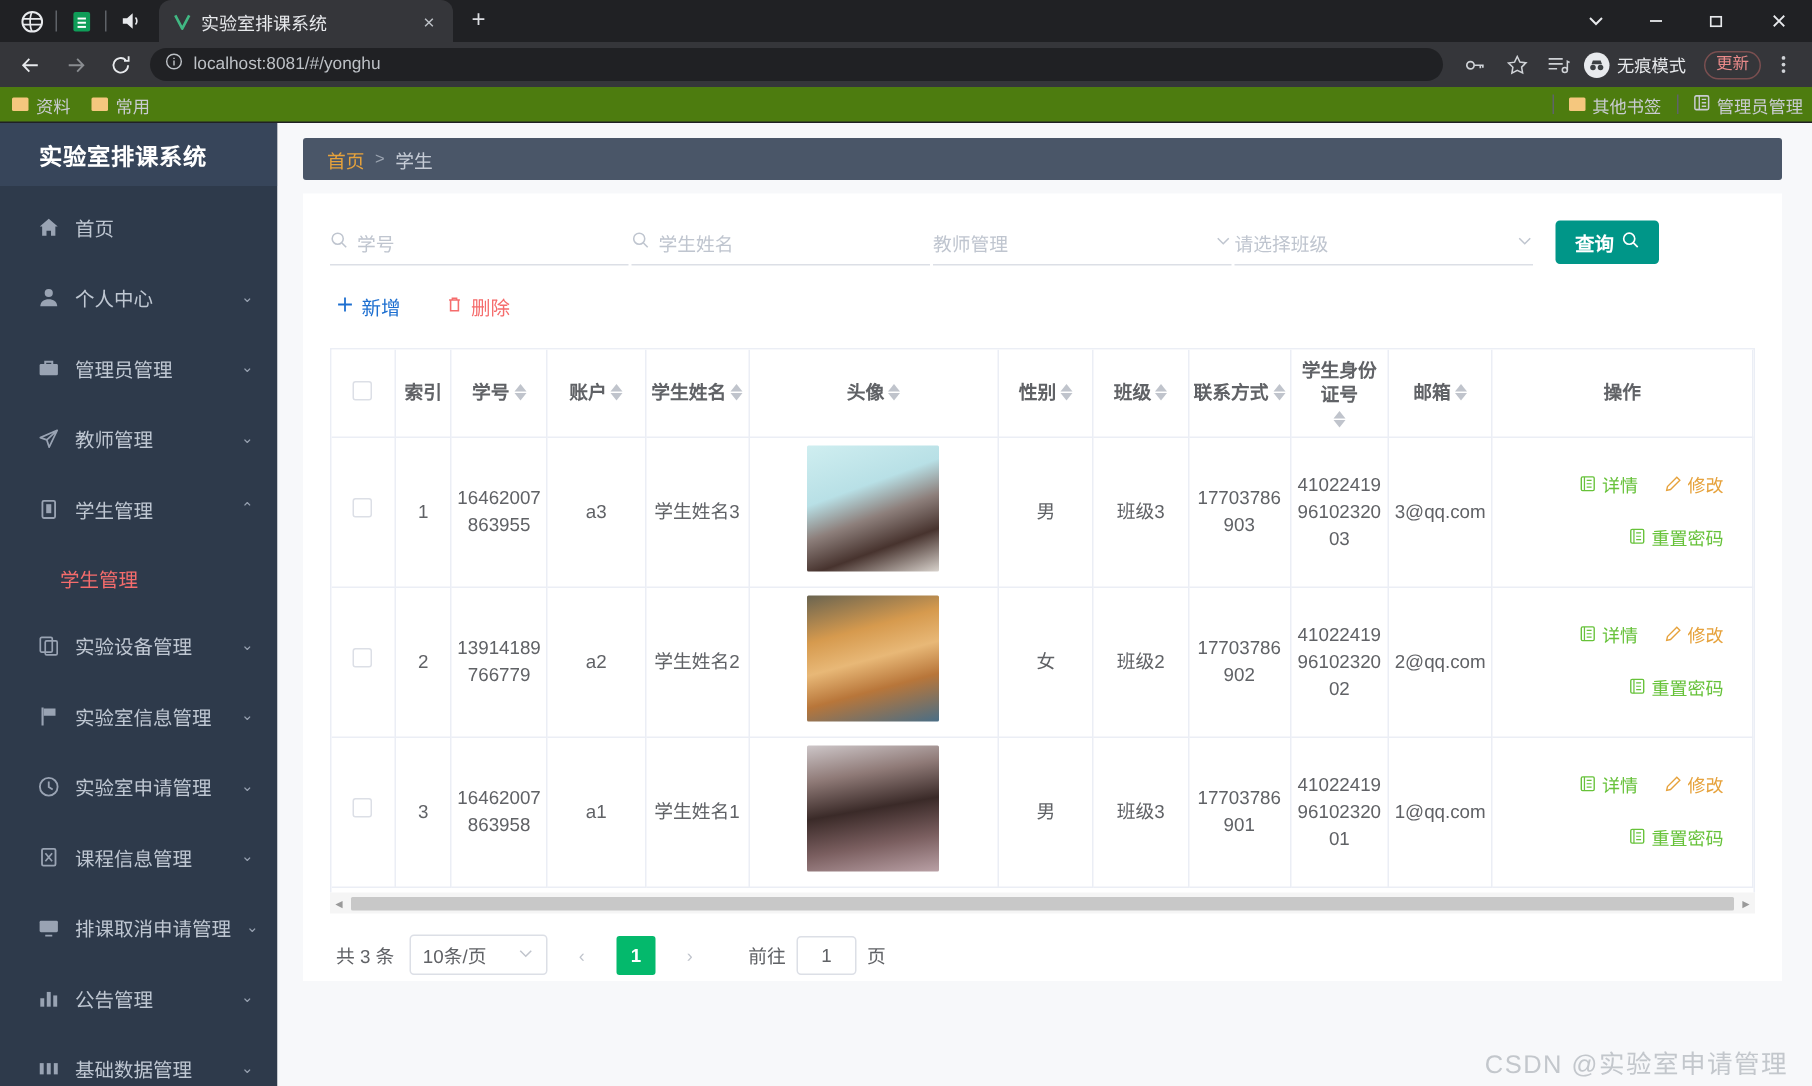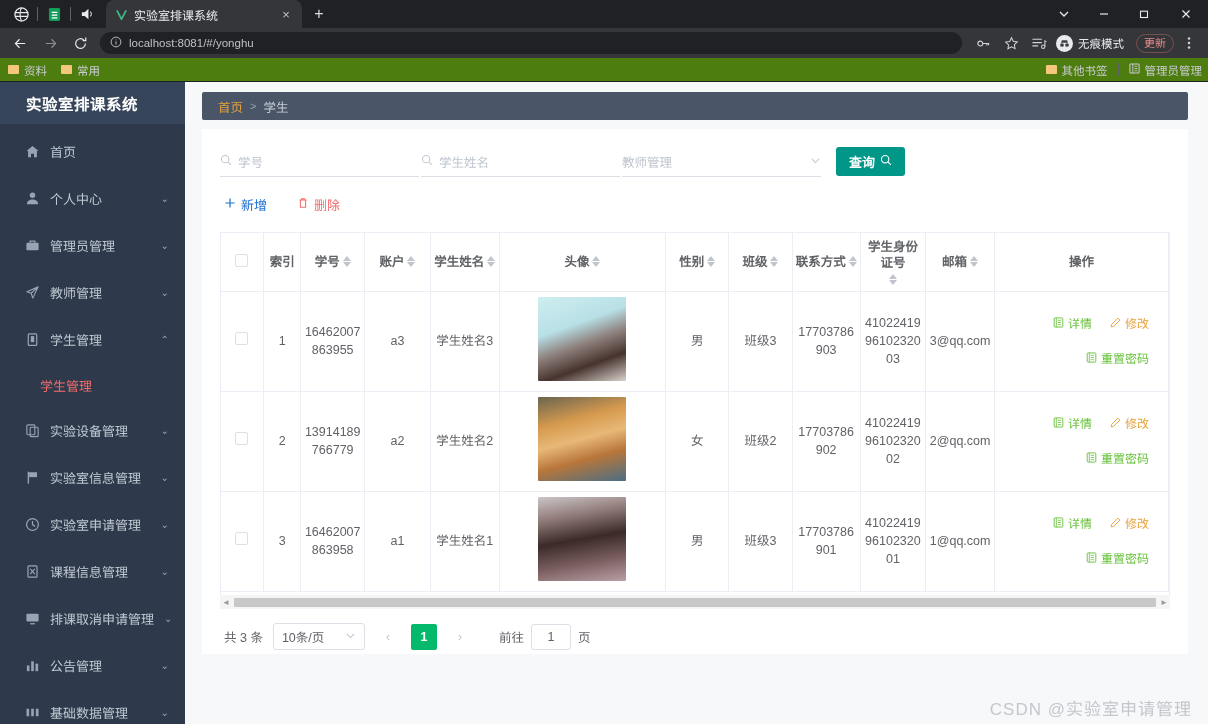--- a/index.html
+++ b/index.html
@@ -497,20 +497,30 @@
                       <circle cx="6" cy="6" r="4.3" fill="none" stroke="#bfc5cf" stroke-width="1.2"></circle>
                       <path d="M9.3 9.3L12.6 12.6" stroke="#bfc5cf" stroke-width="1.2"></path>
                     </svg>
                 </span>
                 <span class="ph">学生姓名</span>
               </div>
             </div>
             <div class="field sel">
               <div class="inner">
                 <span class="ph">教师管理</span>
+                <span>
+                  <svg width="11" height="11" viewBox="0 0 12 12">
+                      <path d="M2 4.2l4 4 4-4" stroke="#bfc5cf" stroke-width="1.1" fill="none"></path>
+                    </svg>
+                </span>
+              </div>
+            </div>
+            <div class="field sel">
+              <div class="inner">
+                <span class="ph">请选择班级</span>
                 <span>
                   <svg width="11" height="11" viewBox="0 0 12 12">
                       <path d="M2 4.2l4 4 4-4" stroke="#bfc5cf" stroke-width="1.1" fill="none"></path>
                     </svg>
                 </span>
               </div>
             </div>
             <div class="qbtn">
               <span>查询</span>
               <span>

